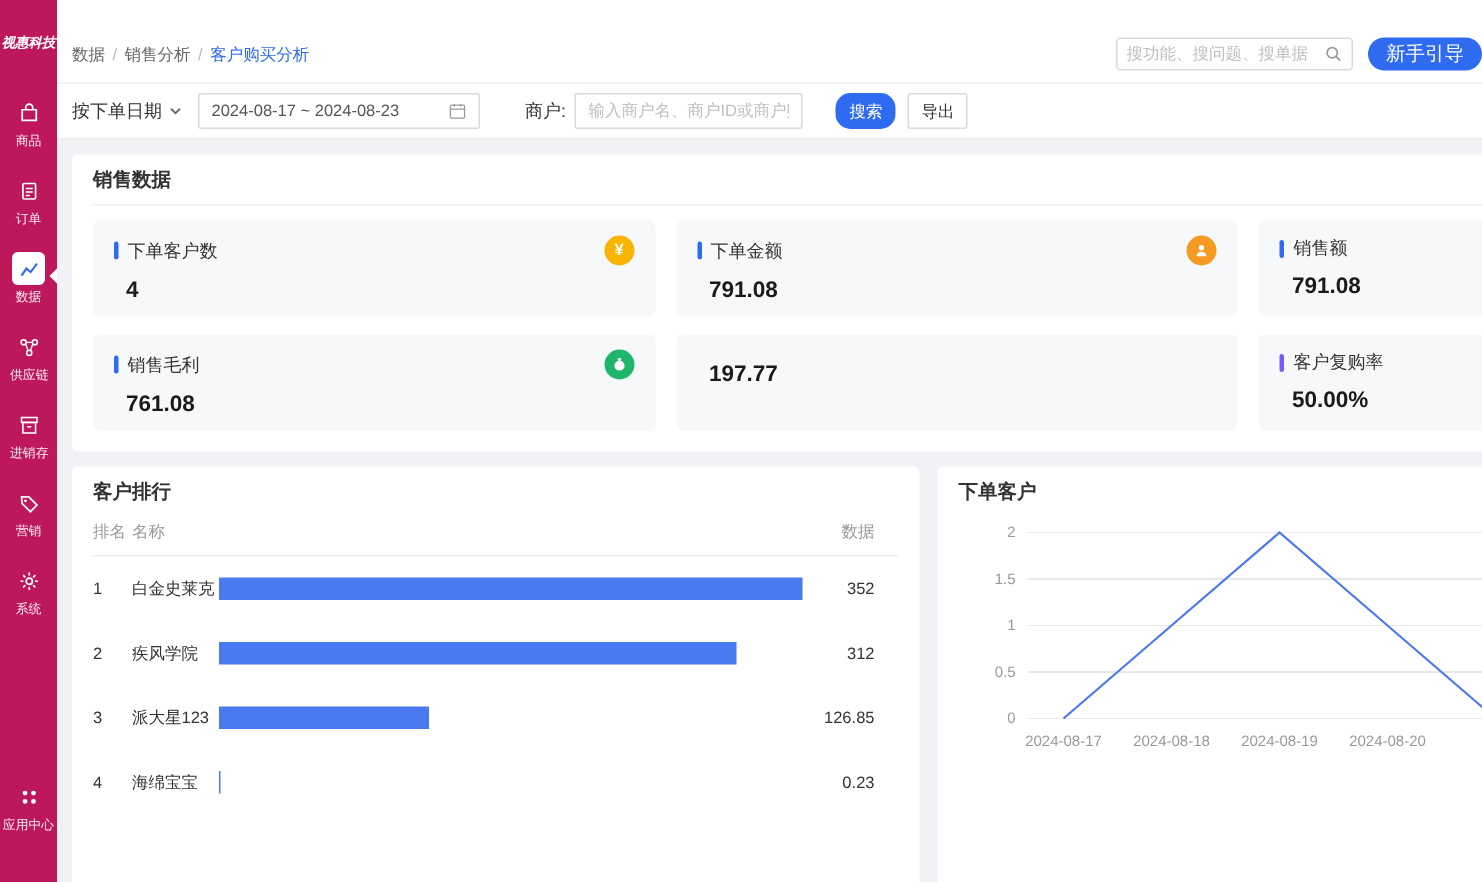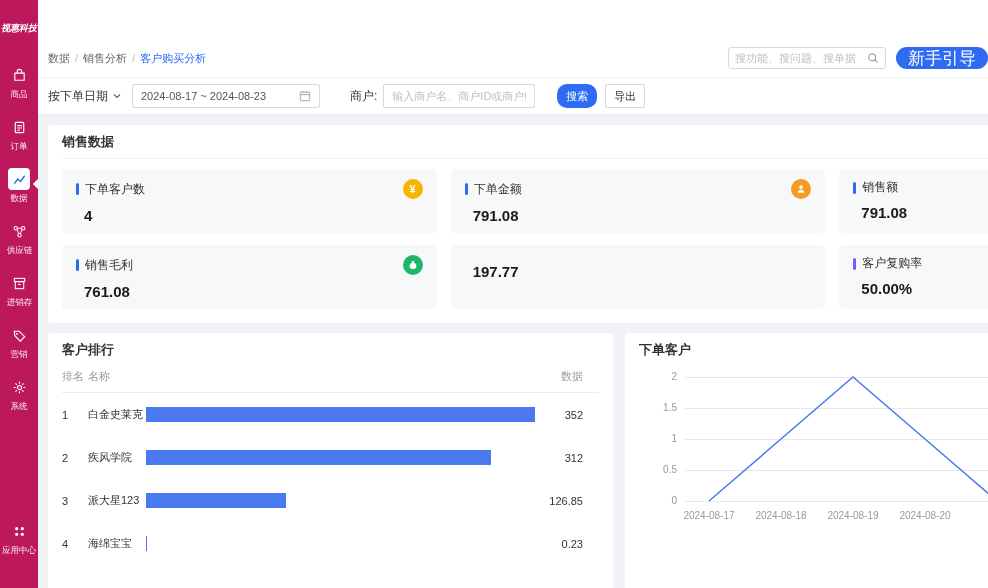--- a/index.html
+++ b/index.html
@@ -20,31 +20,31 @@
   .mi-icon-wrap svg { width:15px; height:15px; display:block; }
   .mi-label { font-size:9px; white-space:nowrap; transform:scale(.95); }
   .menu-item.active .mi-icon-wrap { background:#fff; color:#2e6bf0; }
   .menu-item.active::after {
     content:''; position:absolute; right:0; top:14px;
     border-top:5px solid transparent; border-bottom:5px solid transparent; border-right:5px solid #ffffff;
   }
   .menu-bottom { position:absolute; bottom:28px; width:100%; }
   
   .main { position:absolute; left:38px; top:0; right:0; bottom:0; }
-  .topbar { height:78px; background:#fff; border-bottom:1px solid #f0f0f0; position:relative; }
+  .topbar { height:56px; background:#fff; border-bottom:1px solid #f0f0f0; position:relative; }
   .breadcrumb { position:absolute; left:10px; bottom:11px; font-size:11px; }
   .bc-seg { color:#666; cursor:pointer; }
   .bc-seg.current { color:#2e6bf0; }
   .bc-sep { margin:0 5px; color:#bbb; }
   .topbar-right { position:absolute; right:0; bottom:8px; display:flex; align-items:center; gap:10px; }
   .searchbox { width:158px; height:22px; border:1px solid #d9d9d9; border-radius:3px; display:flex; align-items:center; background:#fff; }
   .searchbox input { border:none; outline:none; flex:1; min-width:0; font-size:11px; padding:0 6px; color:#333; background:transparent; }
   .searchbox input::placeholder { color:#bfbfbf; }
   .sicon { display:flex; margin-right:6px; }
-  .guide-btn { height:22px; padding:0 12px; background:#2e6bf0; color:#fff; border:none; border-radius:11px; font-size:17px; cursor:pointer; }
+  .guide-btn { height:22px; padding:0 12px; background:#2e6bf0; color:#fff; border:none; border-radius:11px; font-size:13px; cursor:pointer; }
   
   .filterbar { height:37px; background:#fff; border-bottom:1px solid #e9e9e9; display:flex; align-items:center; padding-left:10px; font-size:12px; }
   .date-type { display:flex; align-items:center; gap:4px; cursor:pointer; color:#333; }
   .caret { display:flex; }
   .date-input { margin-left:10px; width:188px; height:24px; border:1px solid #d9d9d9; border-radius:2px; display:flex; align-items:center; justify-content:space-between; padding:0 8px; font-size:11px; color:#555; cursor:pointer; background:#fff; }
   .cal-icon { display:flex; }
   .merchant-label { margin-left:30px; color:#333; }
   .merchant-input { margin-left:6px; width:152px; height:24px; border:1px solid #d9d9d9; border-radius:2px; font-size:11px; padding:0 8px; color:#333; outline:none; }
   .merchant-input::placeholder { color:#bfbfbf; }
   .btn-primary { margin-left:22px; min-width:40px; height:24px; background:#2e6bf0; border:none; border-radius:10px; color:#fff; font-size:11px; cursor:pointer; padding:0 8px; }

